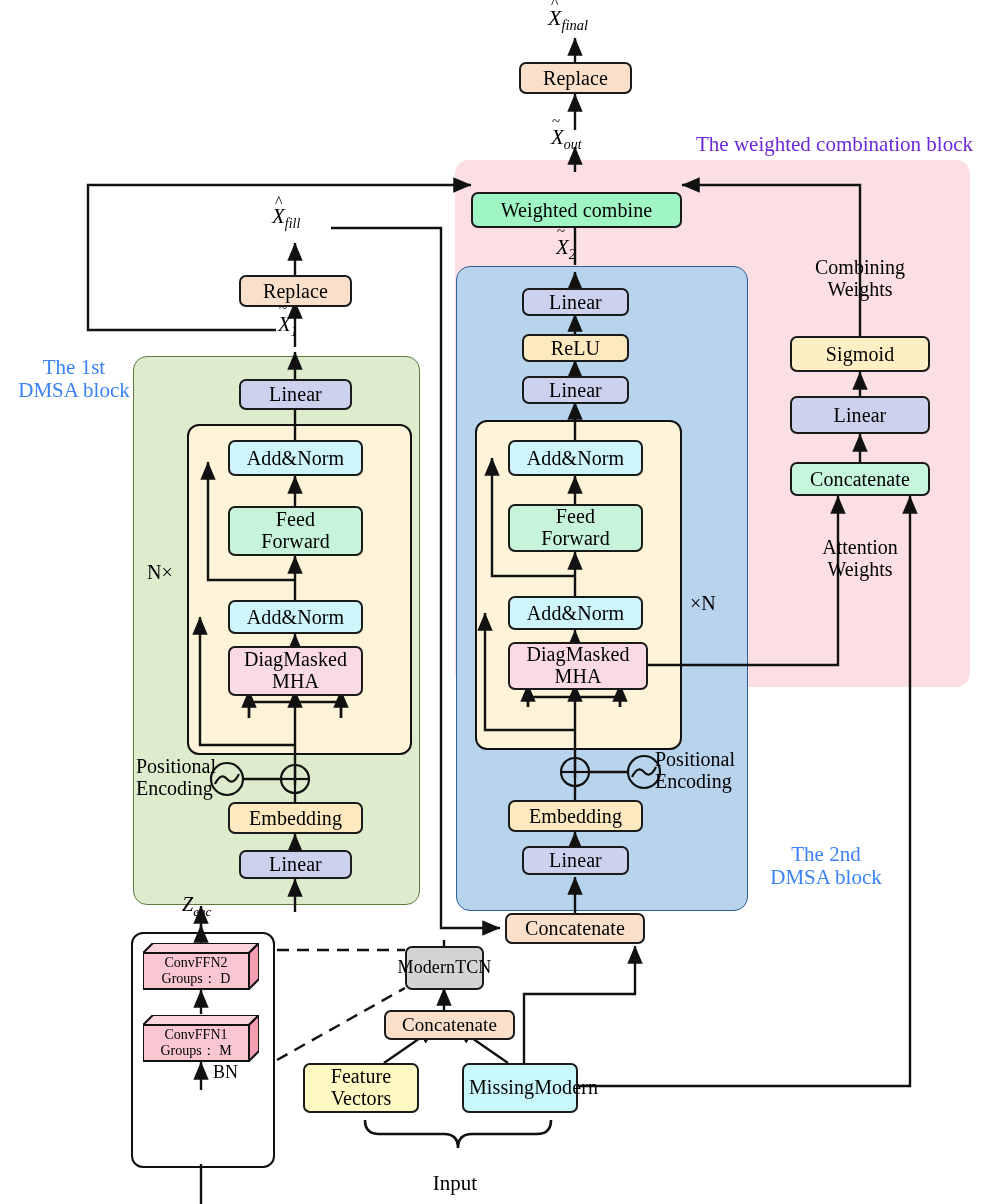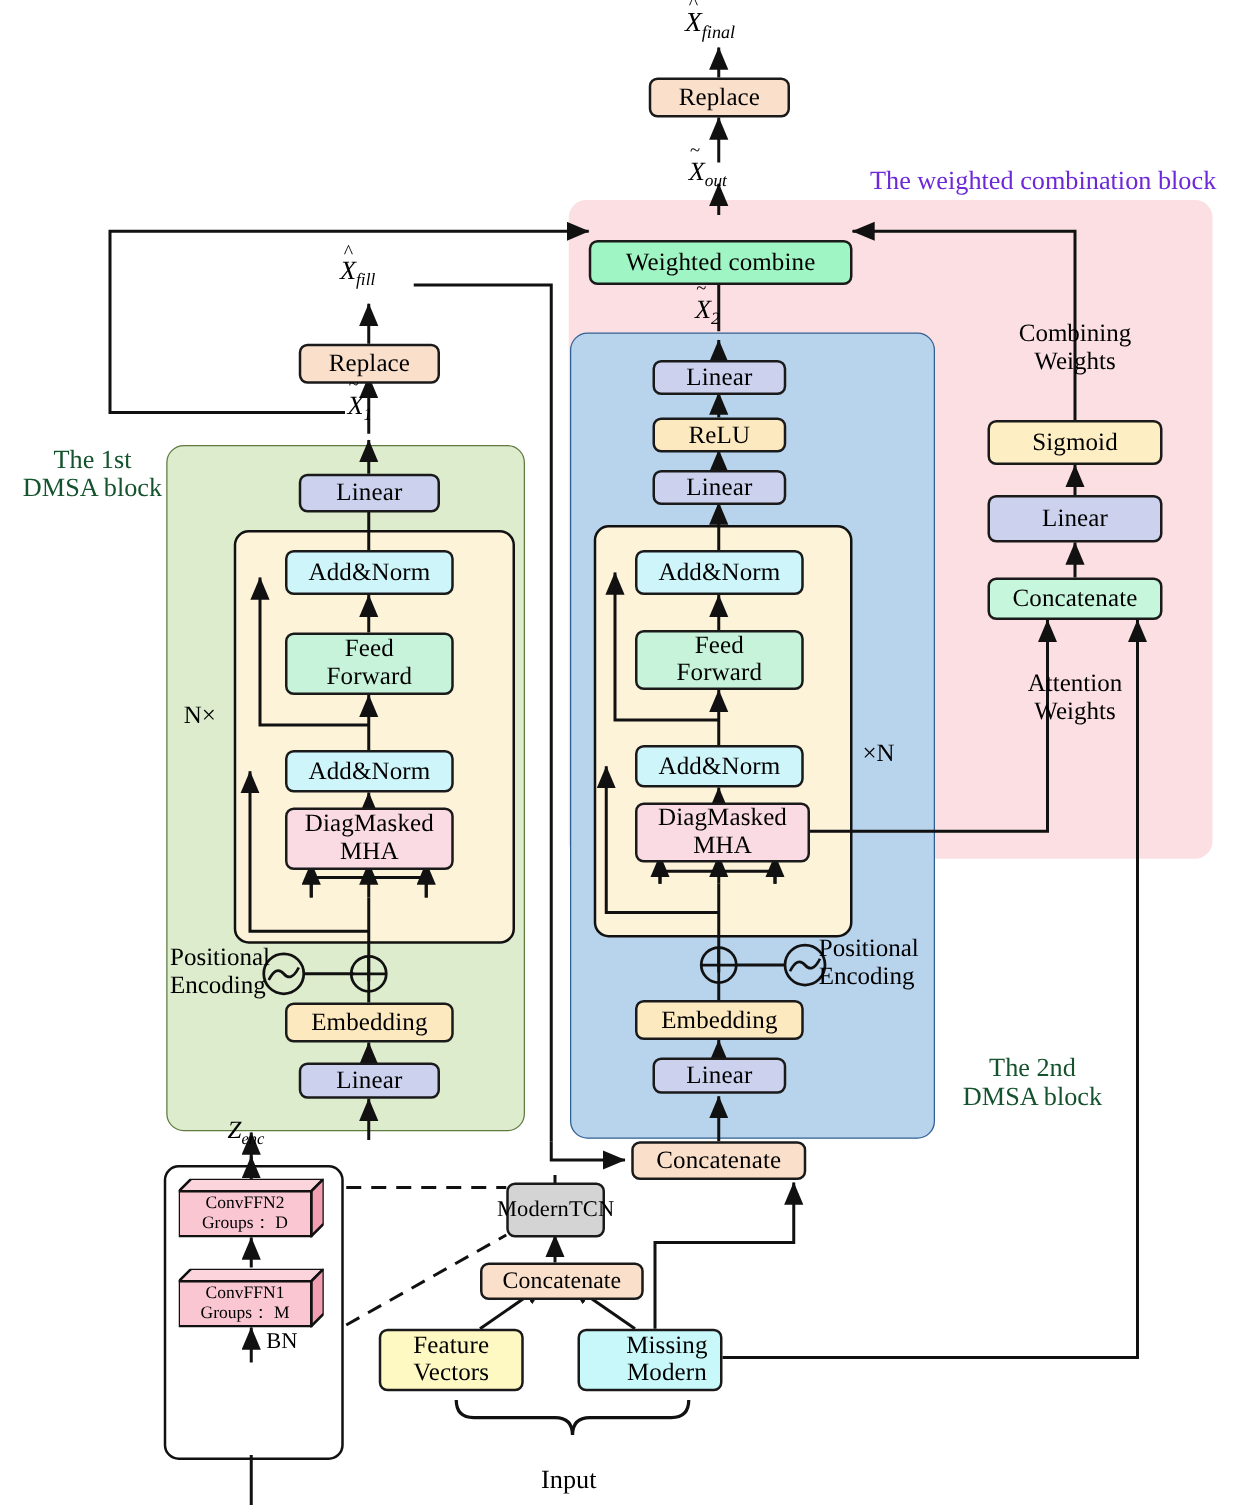--- a/index.html
+++ b/index.html
@@ -6,21 +6,21 @@
   body{width:986px;height:1204px;position:relative;overflow:hidden;
        font-family:"Liberation Serif", serif;color:#000;}
   #stage{position:absolute;left:0;top:0;width:986px;height:1204px;}
   svg#wires{position:absolute;left:0;top:0;width:986px;height:1204px;pointer-events:none;}
   .panel{position:absolute;border-radius:14px;}
   .box{position:absolute;box-sizing:border-box;border:2px solid #1a1a1a;border-radius:7px;
        display:flex;align-items:center;justify-content:center;text-align:center;
        line-height:1.05;font-size:20px;letter-spacing:.1px;}
   .box.two{line-height:1.08;}
   .lbl{position:absolute;font-size:20px;line-height:1.1;text-align:center;white-space:nowrap;}
-  .lbl.purple{color:#14532d;}
+  .lbl.purple{color:#3b82f6;}
   .lbl.blue{color:#6d28d9;}
   .cube{position:absolute;}
   .math{font-family:"Liberation Serif", serif;font-style:italic;}
   .math .sub{font-size:.66em;font-style:italic;vertical-align:-0.35em;margin-top:20px;}
 </style>
 </head>
 <body>
 
 <div id="stage">
 
@@ -252,21 +252,21 @@
 
   <div class="box" style="left:384px;top:1010px;width:131px;height:30px;background:#fae0cb;font-size:19px;">
     <span>Concatenate</span>
   </div>
 
   <div class="box two" style="left:303px;top:1063px;width:116px;height:50px;background:#fef9c3;flex-direction:column;">
     <span>Feature</span>
     <span>Vectors</span>
   </div>
 
-  <div class="box two" style="left:462px;top:1063px;width:116px;height:50px;background:#c9f8fb;flex-direction:column;padding-left:27px;">
+  <div class="box two" style="left:462px;top:1063px;width:116px;height:50px;background:#c9f8fb;flex-direction:row;padding-left:27px;">
     <span>Missing</span>
     <span>Modern</span>
   </div>
 
   <div class="cube" style="left:143px;top:943px;width:116px;height:47px;">
     <svg width="116" height="47" style="position:absolute;left:0;top:0;">
       <polygon points="10,0 116,0 106,10 0,10" fill="#fbd4dc" stroke="#111" stroke-width="2"></polygon>
       <polygon points="116,0 116,36 106,46 106,10" fill="#f29fb2" stroke="#111" stroke-width="2"></polygon>
       <rect x="0" y="10" width="106" height="36" fill="#f9c6d2" stroke="#111" stroke-width="2"></rect>
     </svg>

